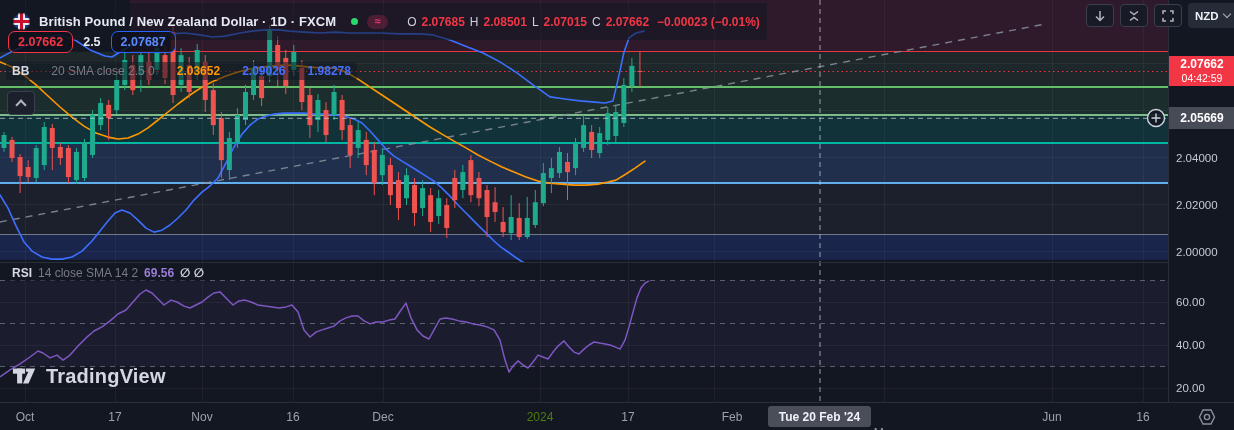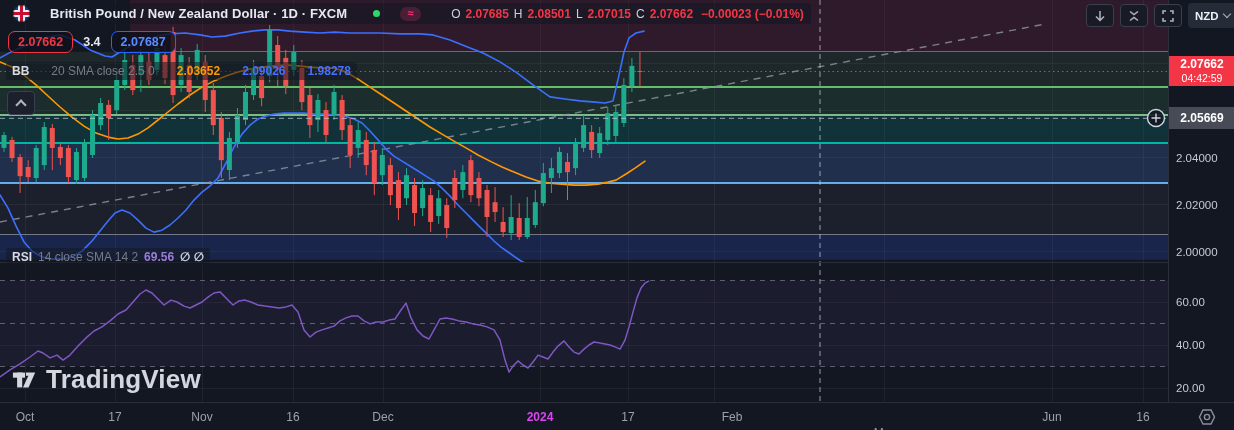--- a/index.html
+++ b/index.html
@@ -3,22 +3,22 @@
 <meta charset="utf-8">
 <style>
   html,body{margin:0;padding:0;background:#090b12;}
   *{box-sizing:border-box;}
   .app{position:relative;width:1234px;height:430px;background:#131722;overflow:hidden;
        font-family:"Liberation Sans","DejaVu Sans",sans-serif;color:#d1d4dc;}
   svg{display:block;}
   .layer{position:absolute;left:0;top:0;}
 
   
-  .legend-row1{position:absolute;left:6px;top:3px;display:flex;align-items:center;gap:20px;
-               background:rgba(19,23,34,.55);padding:2px 7px;border-radius:3px;z-index:30;}
+  .legend-row1{position:absolute;left:6px;top:3px;display:flex;align-items:center;gap:9px;
+               background:rgba(19,23,34,.55);padding:10px 7px;border-radius:3px;z-index:30;}
   .flag{width:17px;height:17px;border-radius:50%;flex:0 0 auto;
         background:
           linear-gradient(to right, transparent 41%, #c8102e 41%, #c8102e 59%, transparent 59%),
           linear-gradient(to bottom, transparent 41%, #c8102e 41%, #c8102e 59%, transparent 59%),
           linear-gradient(to right, transparent 32%, #e9edf4 32%, #e9edf4 68%, transparent 68%),
           linear-gradient(to bottom, transparent 32%, #e9edf4 32%, #e9edf4 68%, transparent 68%),
           #1f3f94;
         box-shadow:inset 0 0 0 1px rgba(0,0,0,.35);}
   .sym-title{font-size:13px;font-weight:700;color:#e6e9f0;letter-spacing:.1px;white-space:nowrap;}
   .status-dot{width:7px;height:7px;border-radius:50%;background:#2bd96a;margin-left:6px;}
@@ -46,45 +46,45 @@
   .val-blue{color:#476fff;font-weight:600;}
   .val-purple{color:#9b7dd6;font-weight:600;}
   .val-dim{color:#d1d4dc;font-weight:600;}
 
   .pane-btn{position:absolute;left:7px;top:91px;width:28px;height:24px;border-radius:4px;
             background:#1b202c;border:1px solid #3a3f4d;display:flex;align-items:center;
             justify-content:center;z-index:30;cursor:pointer;}
   .chev-up{width:8px;height:8px;border-left:2px solid #b2b5be;border-top:2px solid #b2b5be;
            transform:rotate(45deg);margin-top:4px;}
 
-  .legend-rsi{position:absolute;left:6px;top:248px;display:flex;align-items:center;gap:6px;
+  .legend-rsi{position:absolute;left:6px;top:264px;display:flex;align-items:center;gap:6px;
               background:rgba(19,23,34,.5);padding:2px 6px;border-radius:3px;font-size:12px;
               z-index:30;white-space:nowrap;}
 
   
   .watermark{position:absolute;left:12px;top:364px;display:flex;align-items:center;gap:8px;
              z-index:22;opacity:.93;}
-  .watermark .wm-text{font-size:26px;font-weight:700;color:#e3e6ee;letter-spacing:.2px;}
+  .watermark .wm-text{font-size:20px;font-weight:700;color:#e3e6ee;letter-spacing:.2px;}
 
   
   .axis-right{position:absolute;left:1168px;top:0;width:66px;height:402px;background:#131722;
               border-left:1px solid #2a2e39;z-index:20;}
   .pr-label{position:absolute;left:7px;transform:translateY(-50%);font-size:11.5px;color:#c6cad3;}
   .countdown{position:absolute;left:0;width:66px;height:30px;background:#f23645;color:#fff;
              display:flex;flex-direction:column;align-items:center;justify-content:center;
              line-height:1.15;z-index:3;}
   .countdown .p{font-size:12px;font-weight:700;}
   .countdown .t{font-size:10.5px;}
   .xhair-price{position:absolute;left:0;width:66px;height:22px;background:#474b56;color:#fff;
                display:flex;align-items:center;justify-content:center;font-size:12px;
                font-weight:700;z-index:3;}
   .axis-time{position:absolute;left:0;top:402px;width:1234px;height:28px;background:#131722;
              border-top:1px solid #2a2e39;z-index:20;}
   .t-label{position:absolute;top:50%;transform:translate(-50%,-50%);font-size:12px;color:#9da1ab;white-space:nowrap;}
-  .t-label.em{color:#d946ef;font-weight:700;}
+  .t-label.em{color:#4d7c0f;font-weight:400;}
   .xhair-date{position:absolute;left:768px;top:3px;width:103px;height:21px;background:#4a4e59;
               border-radius:3px;color:#f0f2f7;font-size:12px;font-weight:700;
               display:flex;align-items:center;justify-content:center;z-index:4;}
   .axis-corner-icon{position:absolute;left:1196px;top:5px;width:22px;height:18px;cursor:pointer;}
 
   
   .tr-controls{position:absolute;top:3px;left:1086px;display:flex;align-items:center;gap:6px;z-index:40;}
   .icon-btn{width:28px;height:23px;border:1px solid #3a3f4d;border-radius:4px;
             background:rgba(23,27,38,.92);display:flex;align-items:center;justify-content:center;cursor:pointer;}
   .nzd-box{height:25px;padding:0 7px;border-radius:4px;background:#262b38;display:flex;
@@ -338,21 +338,21 @@
       <span class="k">L</span>
         <span class="v">2.07015</span>
       <span class="k">C</span>
         <span class="v">2.07662</span>
       <span class="chg">−0.00023 (−0.01%)</span>
     </span>
   </div>
 
   <div class="legend-row2">
     <span class="tagbox tag-red">2.07662</span>
-    <span class="tagbox tag-mid">3.4</span>
+    <span class="tagbox tag-mid">2.5</span>
     <span class="tagbox tag-blue">2.07687</span>
   </div>
 
   <div class="legend-row3">
     <span class="ind-name">BB</span>
     <span class="ind-params">20 SMA close 2.5 0</span>
     <span class="val-orange">2.03652</span>
     <span class="val-blue">2.09026</span>
     <span class="val-blue">1.98278</span>
   </div>
@@ -400,20 +400,23 @@
         <div class="t-label" style="left: 202px;">Nov</div>
         <div class="t-label" style="left: 293px;">16</div>
         <div class="t-label" style="left: 383px;">Dec</div>
         <div class="t-label em" style="left: 540px;">2024</div>
         <div class="t-label" style="left: 628px;">17</div>
         <div class="t-label" style="left: 714px; padding-left: 36px;">Feb</div>
         <div class="t-label" style="left: 884px; margin-top: 16px;">Mar</div>
         <div class="t-label" style="left: 1052px;">Jun</div>
         <div class="t-label" style="left: 1143px;">16</div>
       </div>
+    <div class="xhair-date">
+      <span>Tue 20 Feb '24</span>
+    </div>
     <svg class="axis-corner-icon" viewBox="0 0 22 18">
       <path d="M7 2 h8 l3.5 7 -3.5 7 h-8 l-3.5 -7 z" fill="none" stroke="#8a8f9c" stroke-width="1.4"></path>
       <circle cx="11" cy="9" r="2.6" fill="none" stroke="#8a8f9c" stroke-width="1.4"></circle>
     </svg>
   </div>
 
   <div class="tr-controls">
     <div class="icon-btn">
       <svg width="12" height="12">
         <path d="M6 1 V10 M2 6.5 L6 10.5 L10 6.5" fill="none" stroke="#b2b5be" stroke-width="1.5"></path>

